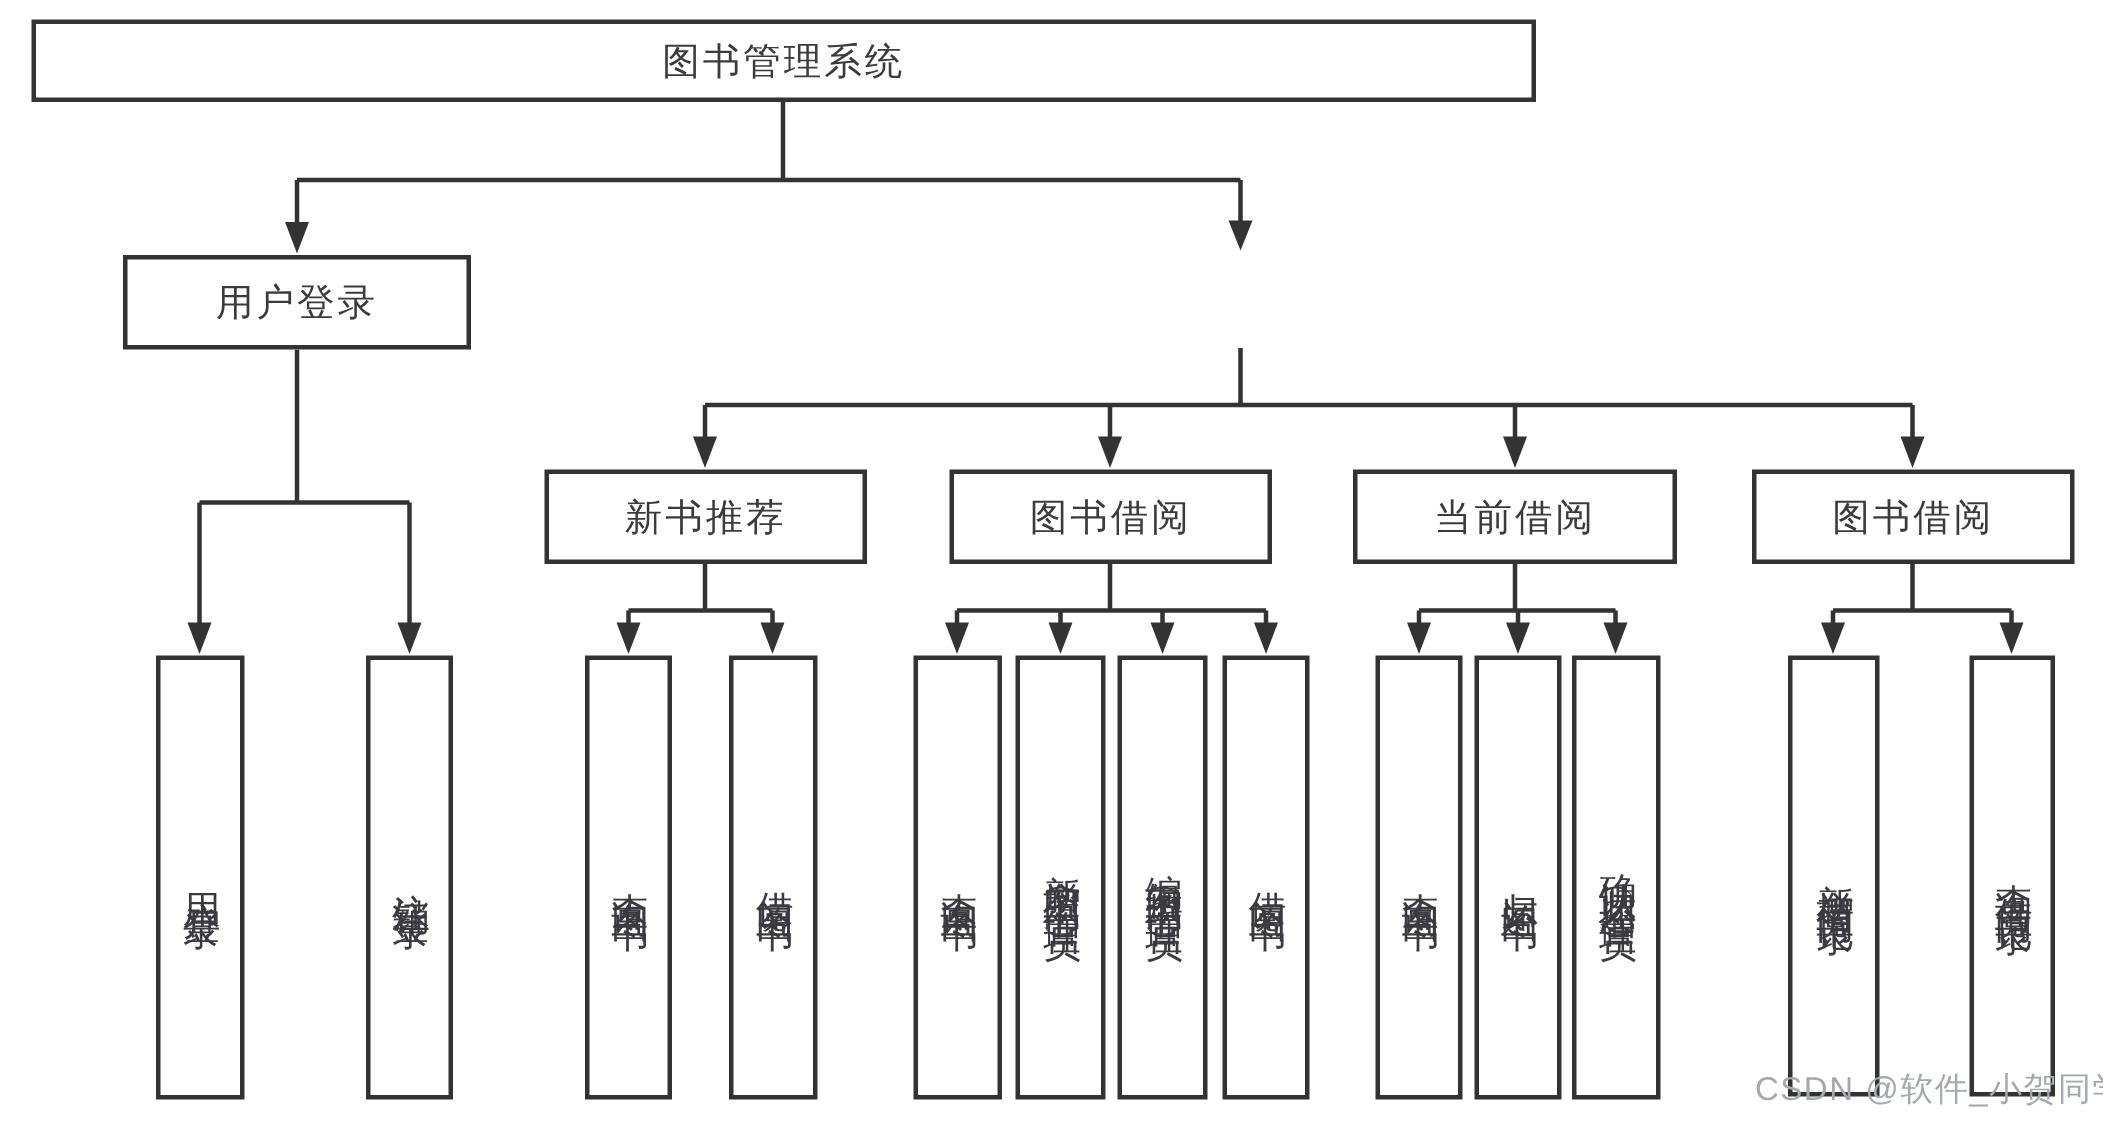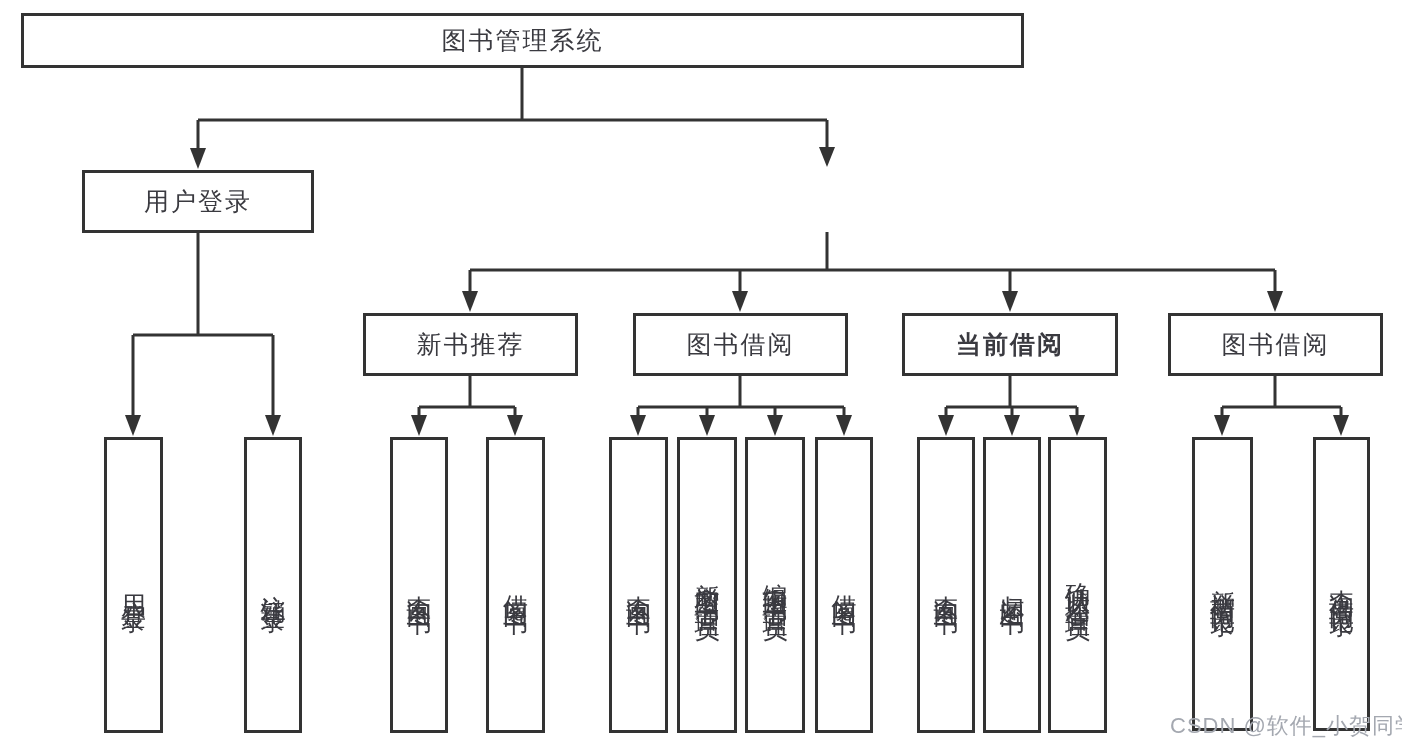--- a/index.html
+++ b/index.html
@@ -118,21 +118,21 @@
   <div class="node" style="left:82px; top:170px; width:232px; height:63px;">
     <span class="label">用户登录</span>
   </div>
 
   <div class="node" style="left:363px; top:313px; width:215px; height:63px;">
     <span class="label">新书推荐</span>
   </div>
   <div class="node" style="left:633px; top:313px; width:215px; height:63px;">
     <span class="label">图书借阅</span>
   </div>
-  <div class="node" style="left:902px; top:313px; width:216px; height:63px;font-weight:bold;">
+  <div class="node" style="left:902px; top:313px; width:216px; height:63px;">
     <span class="label">当前借阅</span>
   </div>
   <div class="node" style="left:1168px; top:313px; width:215px; height:63px;">
     <span class="label">图书借阅</span>
   </div>
 
   <div class="node vnode" style="left:104px; top:437px; width:59px; height:296px;">
     <span class="label">用户登录</span>
   </div>
   <div class="node vnode" style="left:244px; top:437px; width:58px; height:296px;">

